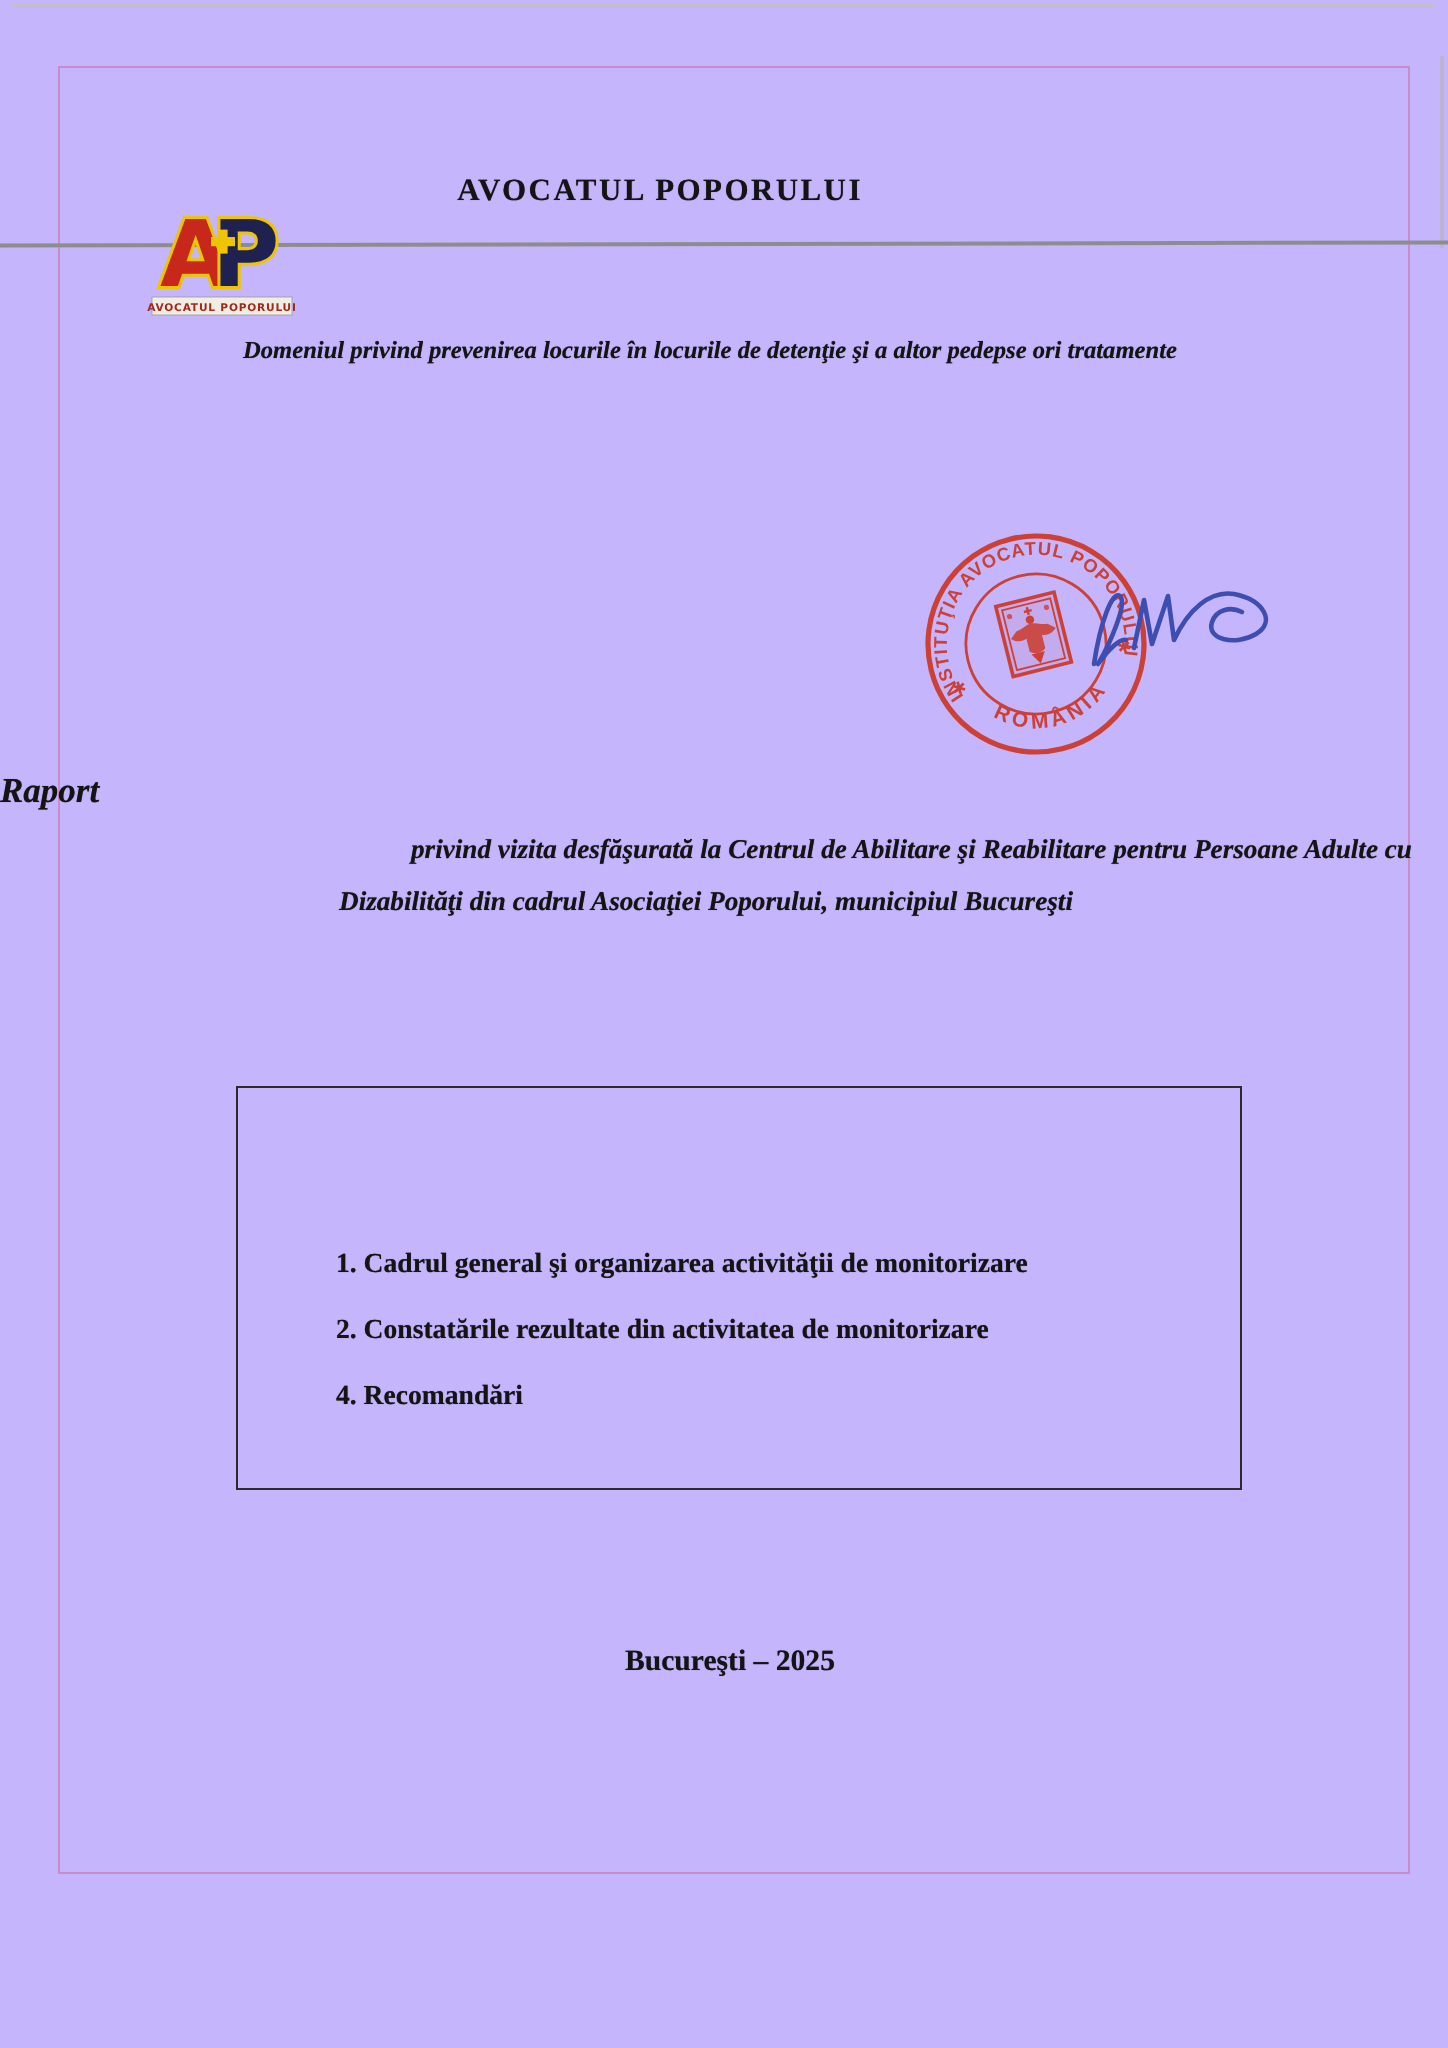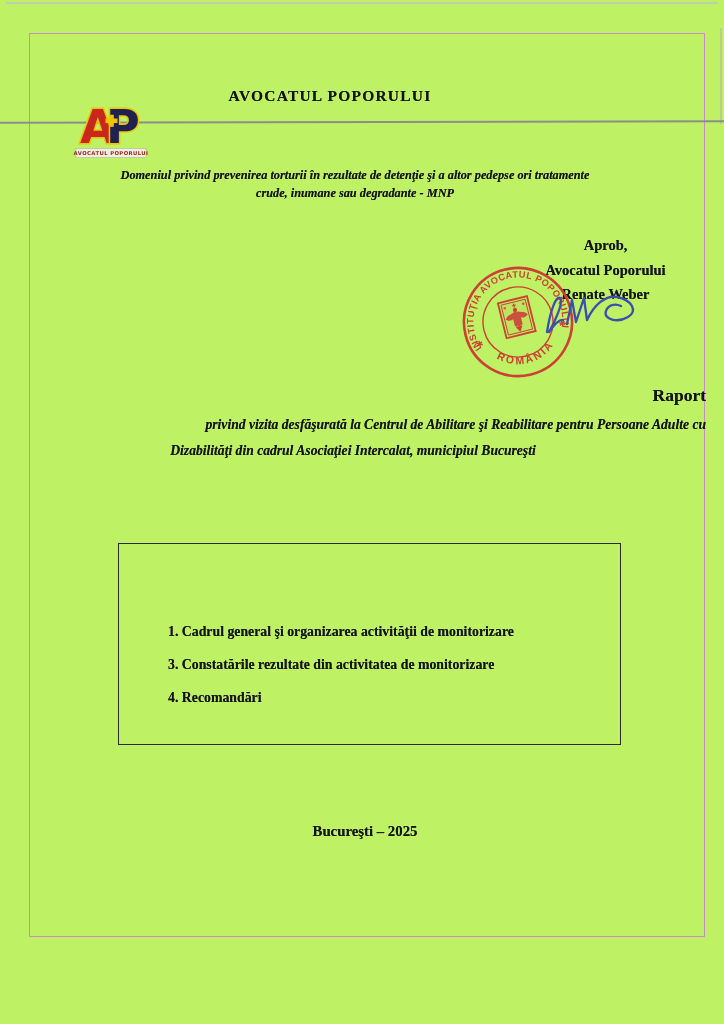--- a/index.html
+++ b/index.html
@@ -1,20 +1,20 @@
 <!DOCTYPE html>
 <html><head>
 <meta charset="utf-8">
 <style>
   html,body{margin:0;padding:0;background:#e8e8e6;}
   .page{
     position:relative;
     width:724px;height:1024px;
     margin:0 auto;
-    background:#bef264;
+    background:#c4b5fd;
     overflow:hidden;
     font-family:"Liberation Serif","DejaVu Serif",serif;
     color:#141414;
   }
   .abs{position:absolute;}
   
   .scan-top-line{top:2px;left:6px;width:712px;height:2px;background:#c2c2c0;opacity:.75;}
   .scan-right-sliver{top:28px;right:2px;width:2px;height:96px;background:#b5b5b3;opacity:.6;}
   
   .pink-frame{left:29px;top:33px;width:674px;height:902px;border:1.5px solid #c98bc9;}
@@ -24,22 +24,22 @@
   .header-rule{top:121px;left:0;width:724px;height:1.8px;background:#8d8d8d;transform:rotate(-0.12deg);}
   .logo{left:72px;top:98px;width:78px;height:64px;}
   .division{top:166px;left:15px;width:680px;text-align:center;
     font-size:12.3px;font-weight:bold;font-style:italic;line-height:18px;}
   
   .approval{left:508px;top:233px;width:195px;text-align:center;
     font-size:14.5px;font-weight:bold;line-height:24.5px;}
   .stamp{left:452px;top:256px;width:132px;height:132px;}
   .signature{left:533px;top:286px;width:120px;height:62px;}
   
-  .report-title{top:385px;left:0;width:706px;text-align:right;
-    font-size:17.5px;font-weight:bold;}
+  .report-title{top:385px;left:0;width:706px;text-align:left;
+    font-size:17.5px;font-weight:bold;font-style:italic;}
   .report-subtitle1{top:417px;left:0;width:706px;text-align:right;
     font-size:13.6px;font-weight:bold;font-style:italic;}
   .report-subtitle2{top:443px;left:0;width:706px;text-align:center;
     font-size:13.6px;font-weight:bold;font-style:italic;}
   
   .chapters-box{left:118px;top:543px;width:501px;height:200px;border:1.5px solid #2b2b2b;background:transparent;}
   .box-intro{top:575px;left:152px;font-size:13.8px;font-weight:bold;}
   .box-item{left:168px;font-size:13.8px;font-weight:bold;}
   .box-item-1{top:624px;}
   .box-item-2{top:657px;}
@@ -66,29 +66,23 @@
     <text x="34" y="45" font-family="DejaVu Sans, sans-serif" font-weight="bold" font-size="46" fill="#1f2150" stroke="#edc505" stroke-width="3" paint-order="stroke">P</text>
     <g>
       <rect x="33.5" y="20.5" width="12" height="4.6" fill="#edc505"></rect>
       <rect x="37.2" y="16.8" width="4.6" height="12" fill="#edc505"></rect>
     </g>
     <rect x="4" y="50.5" width="70" height="9" fill="#f1ede3" stroke="#9a9a98" stroke-width="0.4"></rect>
     <text x="39" y="57.3" text-anchor="middle" font-family="DejaVu Sans, sans-serif" font-weight="bold" font-size="5.3" letter-spacing="0.4" fill="#a02a1c">AVOCATUL POPORULUI</text>
   </svg>
 
   <div class="abs division soft">
-    <div>Domeniul privind prevenirea torturii în rezultate de detenţie şi a altor pedepse ori tratamente</div>
-    <div>crude, inumane sau degradante - MNP</div>
+    <div>Domeniul privind prevenirea locurile în locurile de detenţie şi a altor pedepse ori tratamente</div>
   </div>
 
-  <div class="abs approval soft">
-    <div>Aprob,</div>
-    <div>Avocatul Poporului</div>
-    <div>Renate Weber</div>
-  </div>
 
   <svg class="abs stamp" viewBox="-66 -66 132 132" xmlns="http://www.w3.org/2000/svg">
     <g transform="rotate(-14)" stroke="none" fill="#cc4036">
       <circle r="54" fill="none" stroke="#cc4036" stroke-width="2.6"></circle>
       <circle r="35" fill="none" stroke="#cc4036" stroke-width="1.4"></circle>
       <defs>
         <path id="arcTop" d="M -41.9,15.3 A 44.6,44.6 0 1 1 41.9,15.3" fill="none"></path>
         <path id="arcBottom" d="M -38.1,17.8 A 42,42 0 0 0 38.1,17.8" fill="none"></path>
       </defs>
       <text font-family="Liberation Sans, sans-serif" font-weight="bold" font-size="9.2" letter-spacing="0.5" fill="#cc4036">
@@ -116,22 +110,22 @@
   </svg>
 
   <svg class="abs signature" viewBox="0 0 120 62" xmlns="http://www.w3.org/2000/svg">
     <path d="M 14,46 C 17,26 23,9 27,12 C 31,15 22,36 16,46 C 21,39 27,33 30,34
              M 34,38 L 39,14 L 43,36 L 51,12 L 54,34
              C 61,19 72,9 84,11 C 99,14 105,25 95,31 C 85,37 70,34 73,25 C 75,19 82,17 88,20" fill="none" stroke="#3d4db0" stroke-width="2.3" stroke-linecap="round" stroke-linejoin="round"></path>
   </svg>
 
   <div class="abs report-title soft">Raport</div>
   <div class="abs report-subtitle1 soft">privind vizita desfăşurată la Centrul de Abilitare şi Reabilitare pentru Persoane Adulte cu</div>
-  <div class="abs report-subtitle2 soft">Dizabilităţi din cadrul Asociaţiei Intercalat, municipiul Bucureşti</div>
+  <div class="abs report-subtitle2 soft">Dizabilităţi din cadrul Asociaţiei Poporului, municipiul Bucureşti</div>
 
   <div class="abs chapters-box"></div>
   <div class="abs box-item box-item-1 soft">1. Cadrul general şi organizarea activităţii de monitorizare</div>
-  <div class="abs box-item box-item-2 soft">3. Constatările rezultate din activitatea de monitorizare</div>
+  <div class="abs box-item box-item-2 soft">2. Constatările rezultate din activitatea de monitorizare</div>
   <div class="abs box-item box-item-3 soft">4. Recomandări</div>
 
   <div class="abs footer soft">Bucureşti – 2025</div>
 
 </div>
 
 </body></html>

